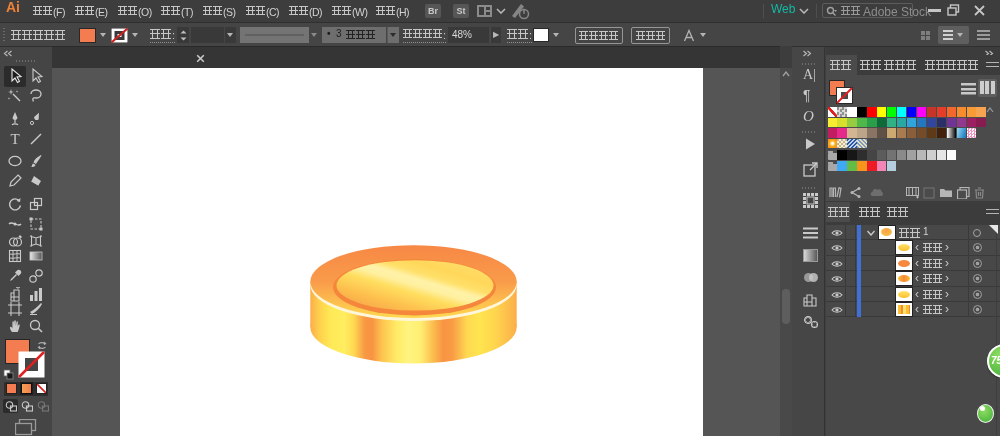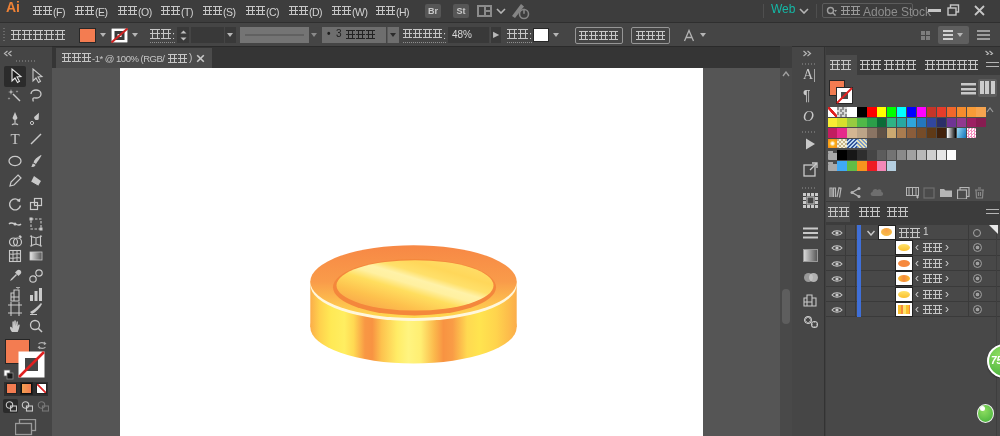--- a/index.html
+++ b/index.html
@@ -115,26 +115,20 @@
     <span class="abs" style="left:938px;top:3px;width:31px;height:18px;background:#5f5f5f;border-radius:2px"></span>
     <span class="abs" style="left:943px;top:7px;width:10px;height:10px;background:
 linear-gradient(#d2d2d2,#d2d2d2) 0 0/10px 2px,linear-gradient(#d2d2d2,#d2d2d2) 0 4px/10px 2px,
 linear-gradient(#d2d2d2,#d2d2d2) 0 8px/10px 2px;background-repeat:no-repeat"></span>
     <span class="abs arr" style="left:957px;top:10px"></span>
     <span class="abs" style="left:977px;top:7px;width:13px;height:10px;background:
 linear-gradient(#9c9c9c,#9c9c9c) 0 0/13px 2px,linear-gradient(#9c9c9c,#9c9c9c) 0 4px/13px 2px,
 linear-gradient(#9c9c9c,#9c9c9c) 0 8px/13px 2px;background-repeat:no-repeat"></span>
   </div>
 <div class="abs" style="left:52px;top:46px;width:728px;height:22px;background:#353535;border-top:1px solid #2a2a2a">
-    <div class="abs" style="left:4px;top:1px;width:156px;height:21px;background:#4b4b4b">
-<span class="abs" style="left:6px;top:5px"><i class="z z9 zc"></i><i class="z z9 zc"></i><i class="z z9 zc"></i></span>
-<span class="abs" style="left:36px;top:5.5px;color:#c6c6c6;font-size:9.5px;letter-spacing:-0.5px;white-space:nowrap">-1* @ 100% (RGB/</span>
-<span class="abs" style="left:112px;top:6px"><i class="z z9 zc"></i><i class="z z9 zc"></i></span>
-<span class="abs" style="left:133px;top:5px;color:#c6c6c6;font-size:10px">)</span>
-    </div>
     <svg class="abs" style="left:144px;top:7px" width="9" height="9" viewBox="0 0 9 9">
       <path d="M1.2 1.2 L7.8 7.8 M7.8 1.2 L1.2 7.8" stroke="#c9c9c9" stroke-width="1.6"></path>
     </svg>
   </div>
 <div class="abs" style="left:52px;top:68px;width:740px;height:368px;background:#555555">
     <div class="abs" style="left:68px;top:0;width:583px;height:368px;background:#fff"></div>
     <svg class="abs" style="left:248px;top:172px" width="220" height="135" viewBox="0 0 220 135">
 <defs>
 <linearGradient id="side" x1="0" y1="0" x2="1" y2="0">
 <stop offset="0" stop-color="#FBAD4A"></stop>

